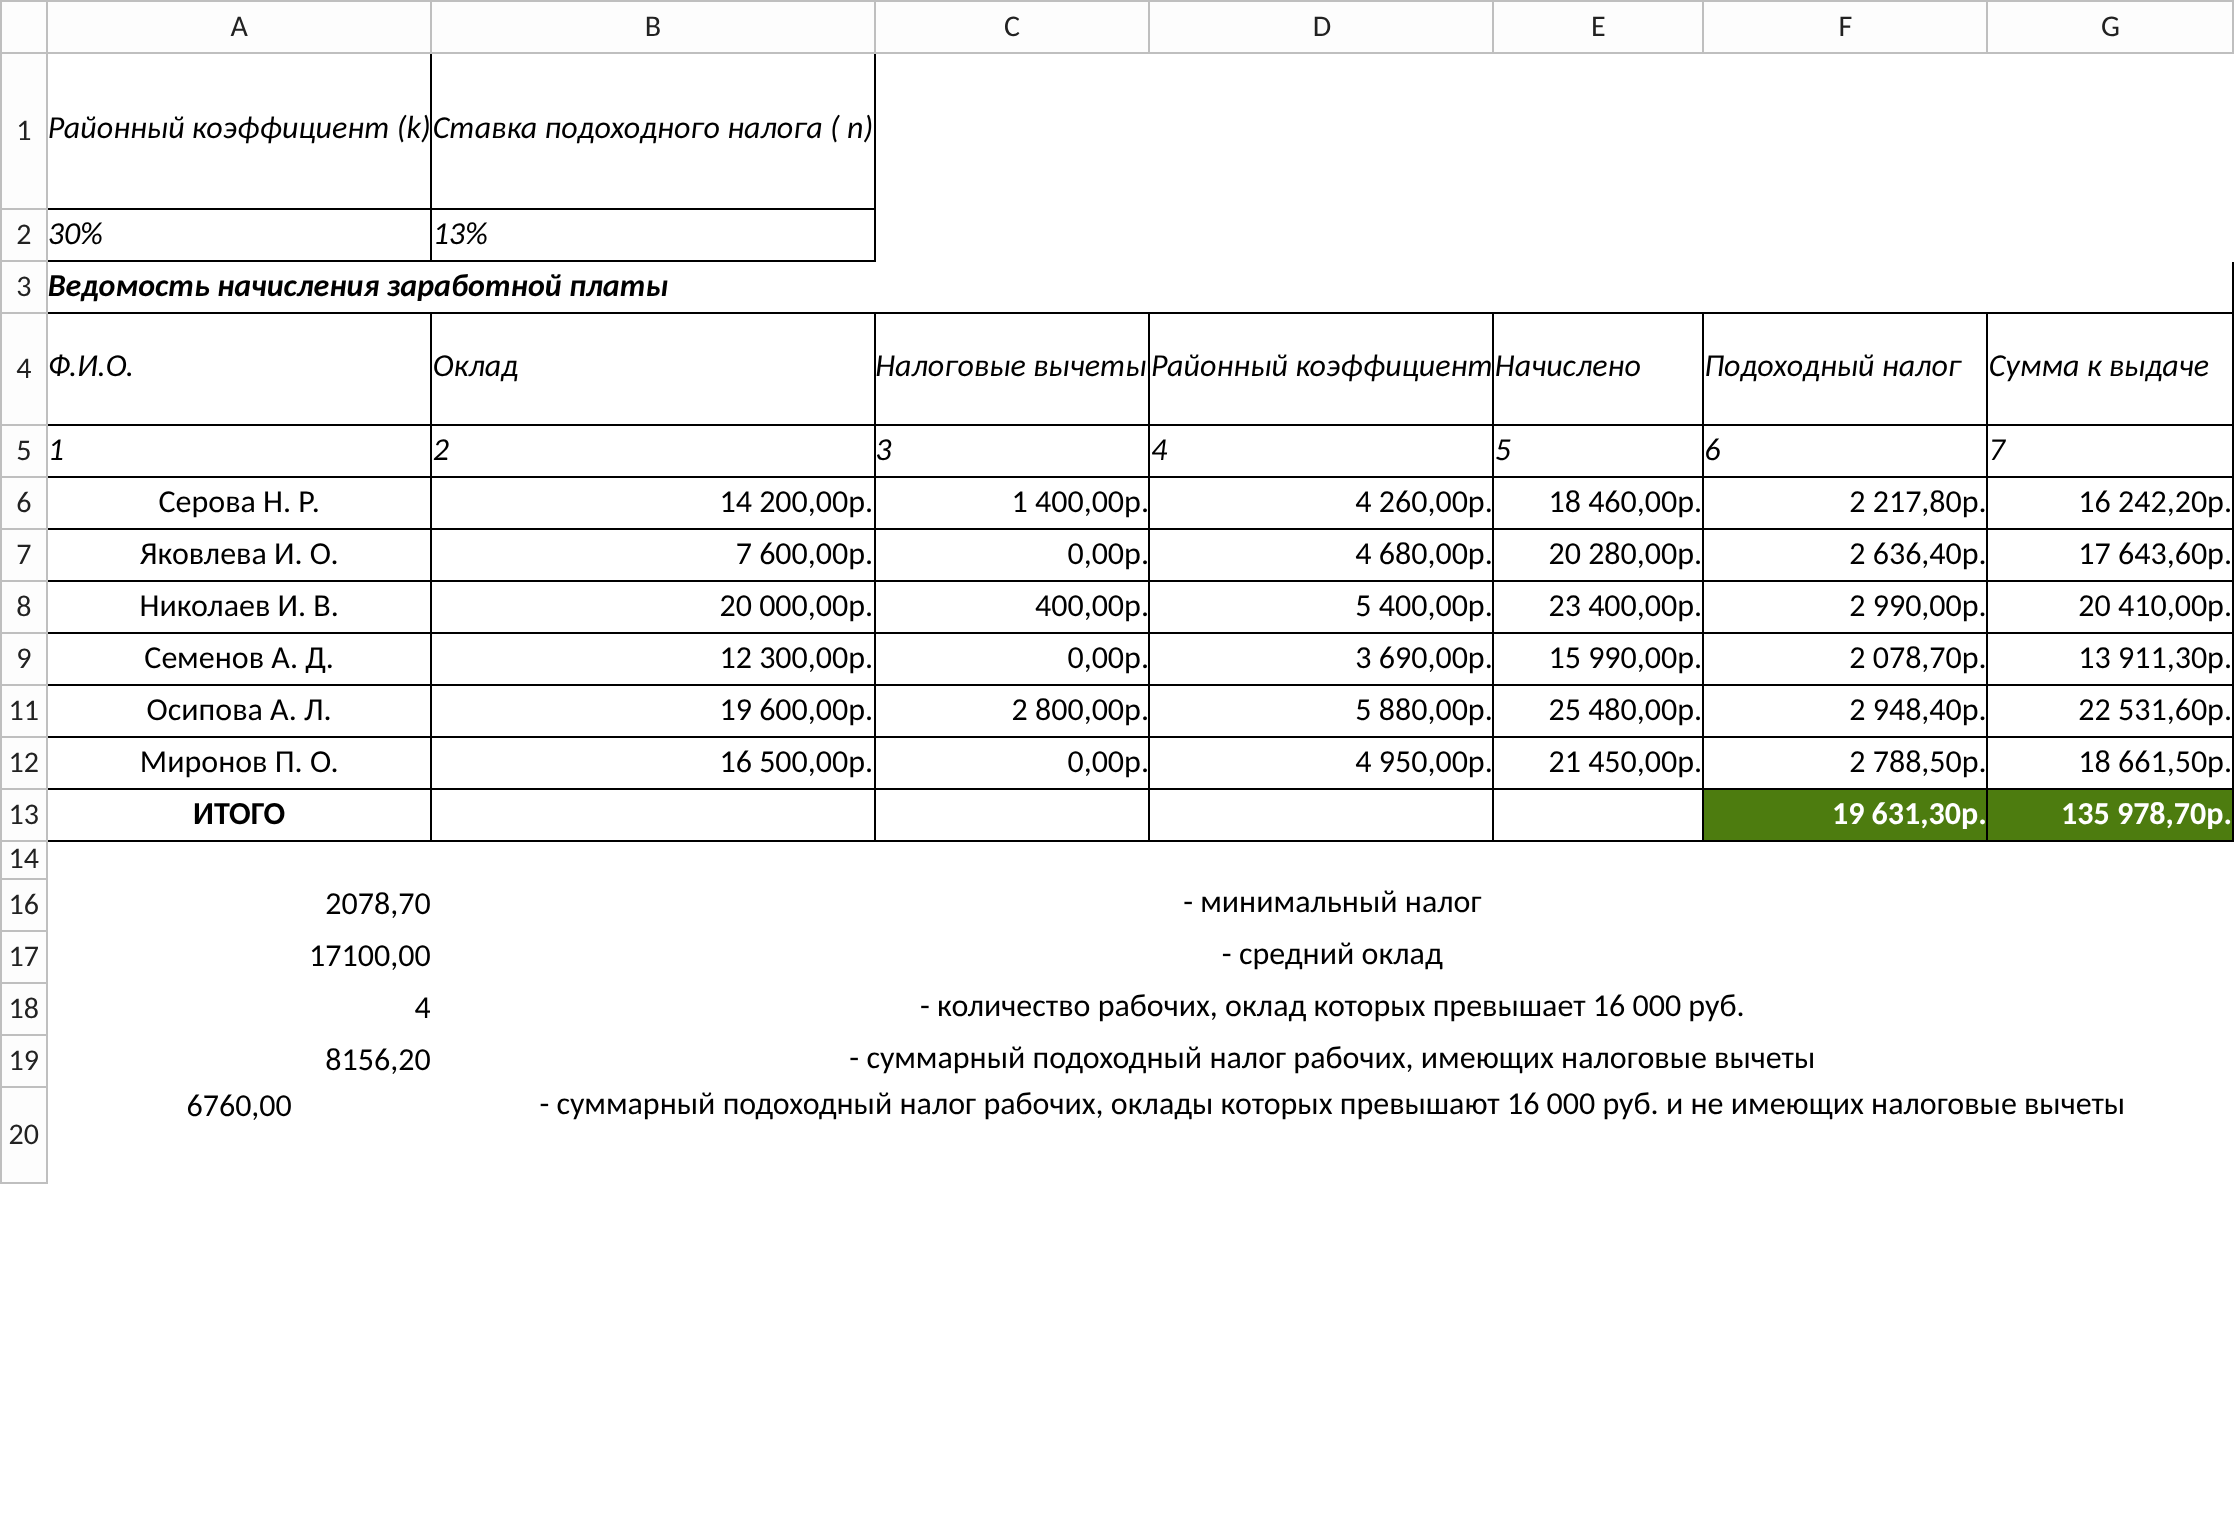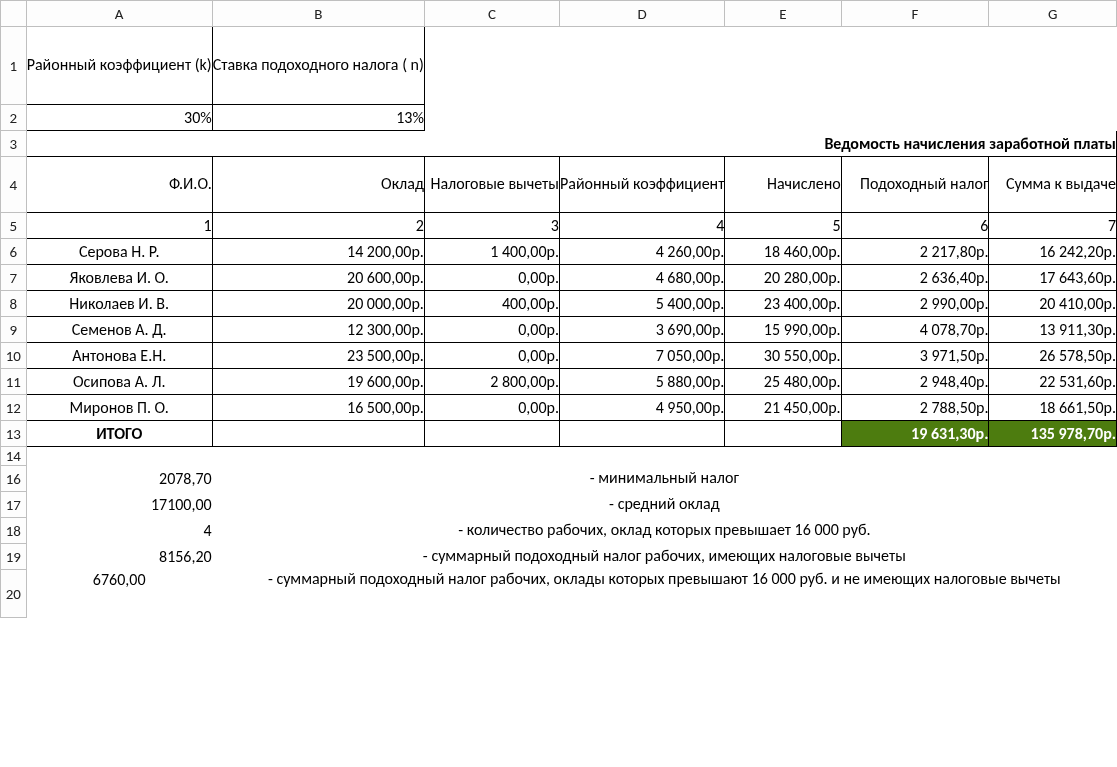--- a/index.html
+++ b/index.html
@@ -49,21 +49,21 @@
   
   .cell {
     border: 1px solid transparent;
     padding: 0 4px;
     background: #fff;
     font-size: 16px;
   }
   
   .bd { border: 1px solid #000; }
 
-  .center { text-align: right; }
+  .center { text-align: left; font-style: italic; }
   .right  { text-align: right; }
   .left   { text-align: center; }
   .bold   { font-weight: bold; }
   .wrap   { white-space: normal; line-height: 1.15; }
 
   .dark {
     background: #4d7c0f;
     color: #fff;
   }
 
@@ -164,21 +164,21 @@
     <td class="cell bd right">14 200,00р.</td>
     <td class="cell bd right">1 400,00р.</td>
     <td class="cell bd right">4 260,00р.</td>
     <td class="cell bd right">18 460,00р.</td>
     <td class="cell bd right">2 217,80р.</td>
     <td class="cell bd right">16 242,20р.</td>
   </tr>
   <tr>
     <td class="row-header">7</td>
     <td class="cell bd left">Яковлева И. О.</td>
-    <td class="cell bd right">20 600,00р.</td>
+    <td class="cell bd right">7 600,00р.</td>
     <td class="cell bd right">0,00р.</td>
     <td class="cell bd right">4 680,00р.</td>
     <td class="cell bd right">20 280,00р.</td>
     <td class="cell bd right">2 636,40р.</td>
     <td class="cell bd right">17 643,60р.</td>
   </tr>
   <tr>
     <td class="row-header">8</td>
     <td class="cell bd left">Николаев И. В.</td>
     <td class="cell bd right">20 000,00р.</td>
@@ -188,32 +188,22 @@
     <td class="cell bd right">2 990,00р.</td>
     <td class="cell bd right">20 410,00р.</td>
   </tr>
   <tr>
     <td class="row-header">9</td>
     <td class="cell bd left">Семенов А. Д.</td>
     <td class="cell bd right">12 300,00р.</td>
     <td class="cell bd right">0,00р.</td>
     <td class="cell bd right">3 690,00р.</td>
     <td class="cell bd right">15 990,00р.</td>
-    <td class="cell bd right">4 078,70р.</td>
+    <td class="cell bd right">2 078,70р.</td>
     <td class="cell bd right">13 911,30р.</td>
-  </tr>
-  <tr>
-    <td class="row-header">10</td>
-    <td class="cell bd left">Антонова Е.Н.</td>
-    <td class="cell bd right">23 500,00р.</td>
-    <td class="cell bd right">0,00р.</td>
-    <td class="cell bd right">7 050,00р.</td>
-    <td class="cell bd right">30 550,00р.</td>
-    <td class="cell bd right">3 971,50р.</td>
-    <td class="cell bd right">26 578,50р.</td>
   </tr>
   <tr>
     <td class="row-header">11</td>
     <td class="cell bd left">Осипова А. Л.</td>
     <td class="cell bd right">19 600,00р.</td>
     <td class="cell bd right">2 800,00р.</td>
     <td class="cell bd right">5 880,00р.</td>
     <td class="cell bd right">25 480,00р.</td>
     <td class="cell bd right">2 948,40р.</td>
     <td class="cell bd right">22 531,60р.</td>

